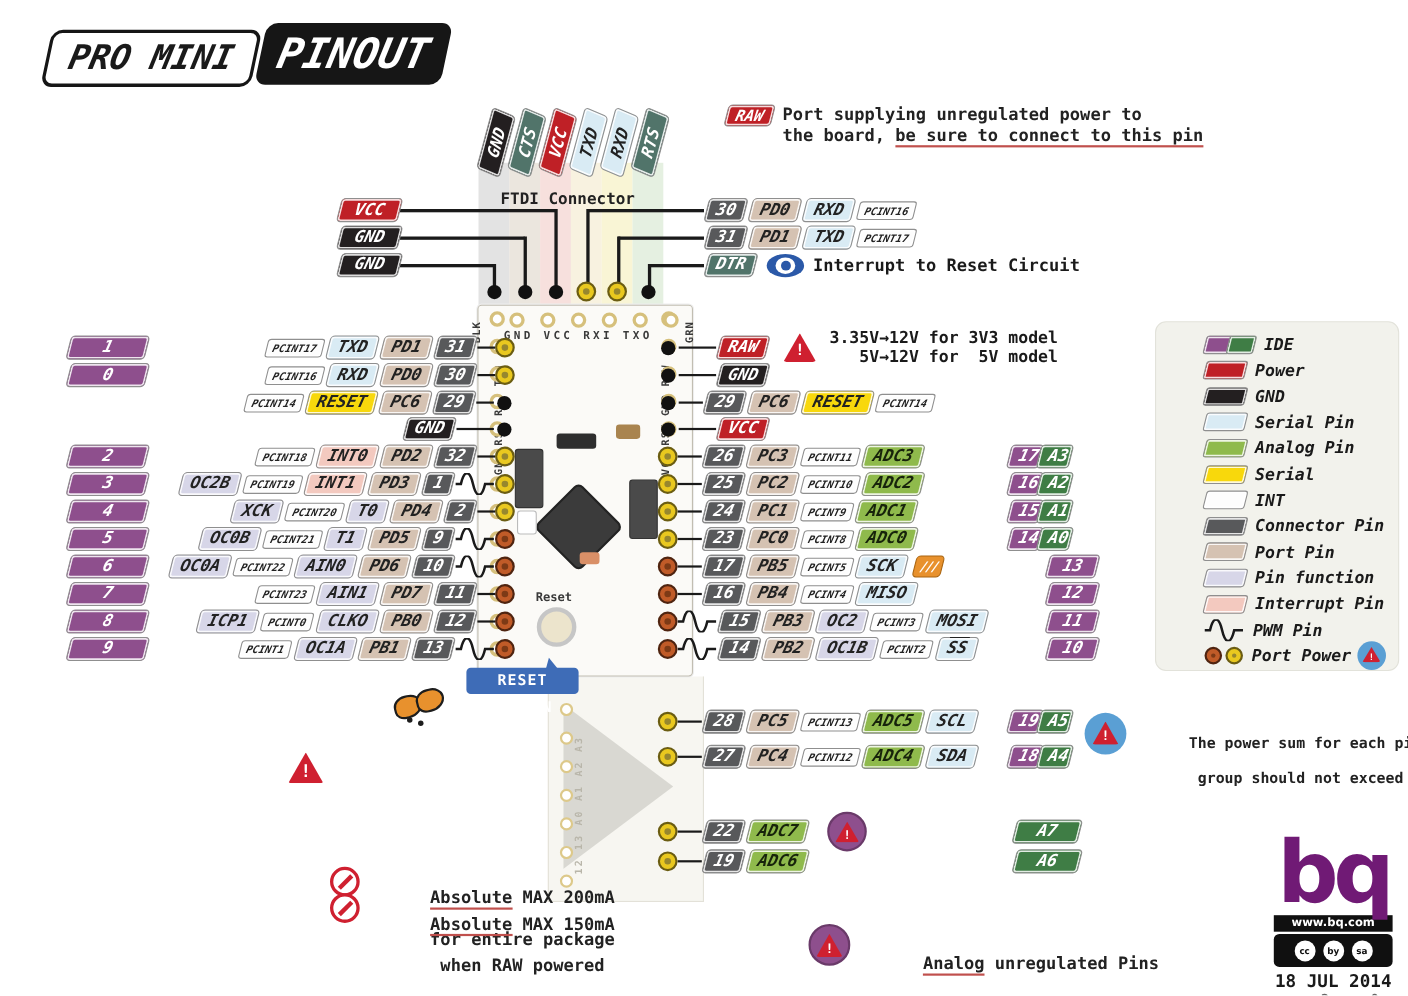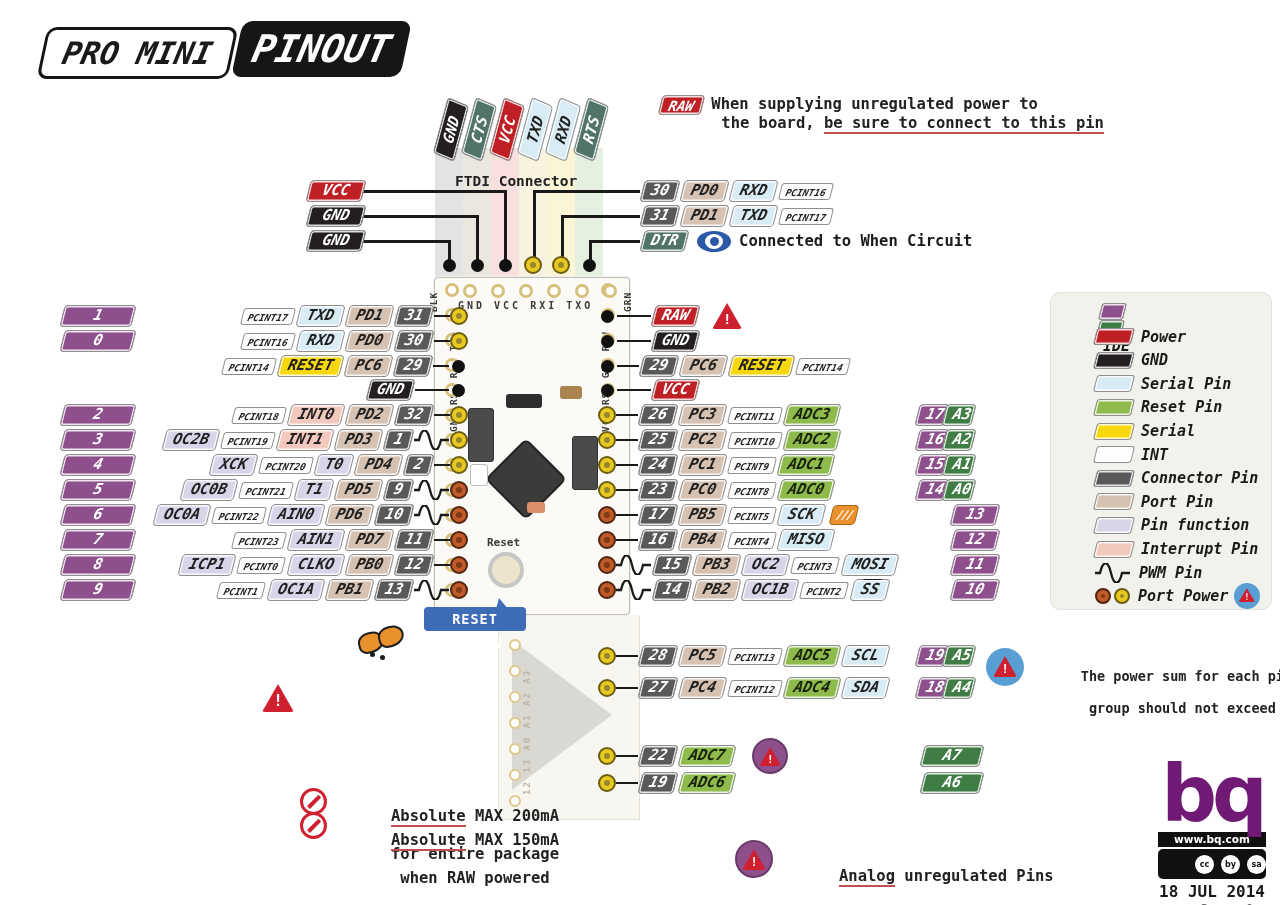--- a/index.html
+++ b/index.html
@@ -109,42 +109,42 @@
   .llabel{font:italic bold 15px "DejaVu Sans Mono",monospace;margin-left:8px;white-space:nowrap}
 
   
   .note{position:absolute;font:bold 15.5px "DejaVu Sans Mono",monospace;line-height:19px;color:#222;z-index:3;white-space:pre}
   .small-note{font-size:13.5px;line-height:16px}
 
   
   .bq{position:absolute;left:1154px;top:758px;width:116px;text-align:center;z-index:3}
   .bq .big{font:bold 78px "DejaVu Sans",sans-serif;letter-spacing:-5px;line-height:72px;color:#701a75}
   .bq .url{background:#101010;color:#fff;font:bold 10.5px "DejaVu Sans",sans-serif;height:15px;line-height:15px;margin:2px 4px 0}
-  .bq .cc{background:#101010;border-radius:5px;margin:2px 4px 0;height:30px;display:flex;align-items:center;justify-content:flex-end;gap:7px}
+  .bq .cc{background:#101010;border-radius:5px;margin:2px 4px 0;height:30px;display:flex;align-items:center;justify-content:center;gap:7px}
   .bq .cc .ic{width:19px;height:19px;border-radius:50%;background:#fff;color:#101010;
               font:bold 8px "DejaVu Sans",sans-serif;line-height:19px;text-align:center}
   .bq .date{font:bold 16px "DejaVu Sans Mono",monospace;margin-top:3px}
   .bq .ver{font:bold 12.5px "DejaVu Sans Mono",monospace;color:#666}
   .mascot{position:absolute;left:358px;top:626px;width:46px;height:36px;z-index:3}
   .mascot .l{position:absolute;width:22px;height:17px;background:#e8912d;border:2.5px solid #1d1d1d;border-radius:50% 50% 60% 40%}
   .mascot .dot{position:absolute;width:5px;height:5px;background:#1d1d1d;border-radius:50%}
 </style>
 </head>
 <body>
 
 <div id="canvas" data-name="pro-mini-pinout-diagram">
 
   <div class="logo1" data-name="title-pro-mini">PRO MINI</div>
   <div class="logo2" data-name="title-pinout">PINOUT</div>
 
   <div style="position:absolute;left:658px;top:95px;display:flex;z-index:3" data-name="raw-note">
     <span class="badge c-power" data-name="raw-badge" style="height:20px;line-height:20px;font-size:14px">RAW</span>
     <div class="note" style="position:static;margin-left:6px;white-space:normal;width:420px">
-      <span data-name="raw-note-line1">When supplying unregulated power to</span><br>
-      <span style="margin-left:10px" data-name="raw-note-line2-prefix">the board, </span><span class="rul" data-name="raw-note-line2-underline">be sure to connect to this pin</span>
+      <span data-name="raw-note-line1">Port supplying unregulated power to</span><br>
+      <span style="" data-name="raw-note-line2-prefix">the board, </span><span class="rul" data-name="raw-note-line2-underline">be sure to connect to this pin</span>
     </div>
   </div>
 
   <div class="note" style="left:455px;top:172px;font-size:14.5px" data-name="ftdi-connector-label">FTDI Connector</div>
 
   <div class="board" data-name="pcb-board"></div>
   <div class="ghost" data-name="pcb-board-ghost"></div>
   <div class="gtri" data-name="pcb-ghost-antenna-shape"></div>
 
   <div class="btext" style="left:458px;top:300px;letter-spacing:3px" data-name="board-top-label">GND VCC RXI TXO</div>
@@ -217,40 +217,40 @@
           <span class="t"></span>
           <span class="e" style="font-size:12px;line-height:26px">!</span>
         </span>
     </span>
     <div class="note" style="position:static;margin-left:10px;margin-top:8px">
       <span class="rul" data-name="note-underline">Analog</span><span data-name="note-text"> unregulated Pins</span>
     </div>
   </div>
 
   <div class="legend" id="legend" data-name="legend">
-      <div class="litem" data-name="legend-item-ide" style="top: 10px; flex-direction: column;">
+      <div class="litem" data-name="legend-item-ide" style="top: 10px;">
         <span class="swatch c-idp half" data-name="legend-swatch"></span>
         <span class="swatch c-ida half" data-name="legend-swatch" style="margin-left: -4px;"></span>
         <span class="llabel" data-name="legend-label">IDE</span>
       </div>
       <div class="litem" data-name="legend-item-power" style="top: 33.6px;">
         <span class="swatch c-power" data-name="legend-swatch"></span>
         <span class="llabel" data-name="legend-label">Power</span>
       </div>
       <div class="litem" data-name="legend-item-gnd" style="top: 57.2px;">
         <span class="swatch c-gnd" data-name="legend-swatch"></span>
         <span class="llabel" data-name="legend-label">GND</span>
       </div>
       <div class="litem" data-name="legend-item-serial-pin" style="top: 80.8px;">
         <span class="swatch c-serial" data-name="legend-swatch"></span>
         <span class="llabel" data-name="legend-label">Serial Pin</span>
       </div>
       <div class="litem" data-name="legend-item-analog-pin" style="top: 104.4px;">
         <span class="swatch c-analog" data-name="legend-swatch"></span>
-        <span class="llabel" data-name="legend-label">Reset Pin</span>
+        <span class="llabel" data-name="legend-label">Analog Pin</span>
       </div>
       <div class="litem" data-name="legend-item-control" style="top: 128px;">
         <span class="swatch c-control" data-name="legend-swatch"></span>
         <span class="llabel" data-name="legend-label">Serial</span>
       </div>
       <div class="litem" data-name="legend-item-int" style="top: 151.6px;">
         <span class="swatch c-int" data-name="legend-swatch"></span>
         <span class="llabel" data-name="legend-label">INT</span>
       </div>
       <div class="litem" data-name="legend-item-physical-pin" style="top: 175.2px;">
@@ -343,21 +343,21 @@
     </div>
     <div class="prow" data-name="ftdi-right-row" style="left: 640px; top: 204px; width: 560px; height: 24px; position: absolute;">
       <span class="badge c-phys" data-name="badge-31">31</span>
       <span class="badge c-port" data-name="badge-pd1">PD1</span>
       <span class="badge c-serial" data-name="badge-txd">TXD</span>
       <span class="badge c-int small" data-name="badge-pcint17">PCINT17</span>
     </div>
     <div class="prow" data-name="ftdi-right-row" style="left: 640px; top: 229px; width: 560px; height: 24px; position: absolute;">
       <span class="badge c-teal" data-name="badge-dtr">DTR</span>
       <span class="eye" data-name="eye-icon"></span>
-      <span data-name="dtr-note" style="font: bold 15.5px &quot;DejaVu Sans Mono&quot;, monospace;">Connected to When Circuit</span>
+      <span data-name="dtr-note" style="font: bold 15.5px &quot;DejaVu Sans Mono&quot;, monospace;">Interrupt to Reset Circuit</span>
     </div>
     <div class="prow left-row" data-name="pin-row-left" style="left: 0px; top: 304px; width: 468px; height: 24px; position: absolute;">
       <span class="badge c-idp ide-badge" data-name="ide-pin-badge-1">1</span>
       <span class="badge c-int small" data-name="badge-pcint17">PCINT17</span>
       <span class="badge c-serial" data-name="badge-txd">TXD</span>
       <span class="badge c-port" data-name="badge-pd1">PD1</span>
       <span class="badge c-phys" data-name="badge-31">31</span>
       <span class="hline" data-name="wire-line" style="width: 16px;"></span>
       <span class="pin pin-yellow" data-name="yellow-pin"></span>
     </div>
@@ -477,20 +477,22 @@
       <span class="pin pin-orange" data-name="orange-pin"></span>
     </div>
     <div class="prow right-row" data-name="pin-row-right" style="left: 598px; top: 304px; width: 682px; height: 24px; position: absolute;">
       <span class="pin pin-black" data-name="black-pin"></span>
       <span class="hline" data-name="wire-line" style="width: 34px;"></span>
       <span class="badge c-power" data-name="badge-raw">RAW</span>
       <span class="tri" data-name="warning-triangle-icon" style="width: 30px; height: 26px; margin: 0px 4px 0px 12px;">
         <span class="t"></span>
         <span class="e" style="font-size:14px;line-height:32px">!</span>
       </span>
+      <span class="vnote" data-name="raw-voltage-note">3.35V→12V for 3V3 model
+   5V→12V for  5V model</span>
     </div>
     <div class="prow right-row" data-name="pin-row-right" style="left: 598px; top: 329px; width: 682px; height: 24px; position: absolute;">
       <span class="pin pin-black" data-name="black-pin"></span>
       <span class="hline" data-name="wire-line" style="width: 34px;"></span>
       <span class="badge c-gnd" data-name="badge-gnd">GND</span>
     </div>
     <div class="prow right-row" data-name="pin-row-right" style="left: 598px; top: 354px; width: 682px; height: 24px; position: absolute;">
       <span class="pin pin-black" data-name="black-pin"></span>
       <span class="hline" data-name="wire-line" style="width: 22px;"></span>
       <span class="badge c-phys" data-name="badge-29">29</span>

